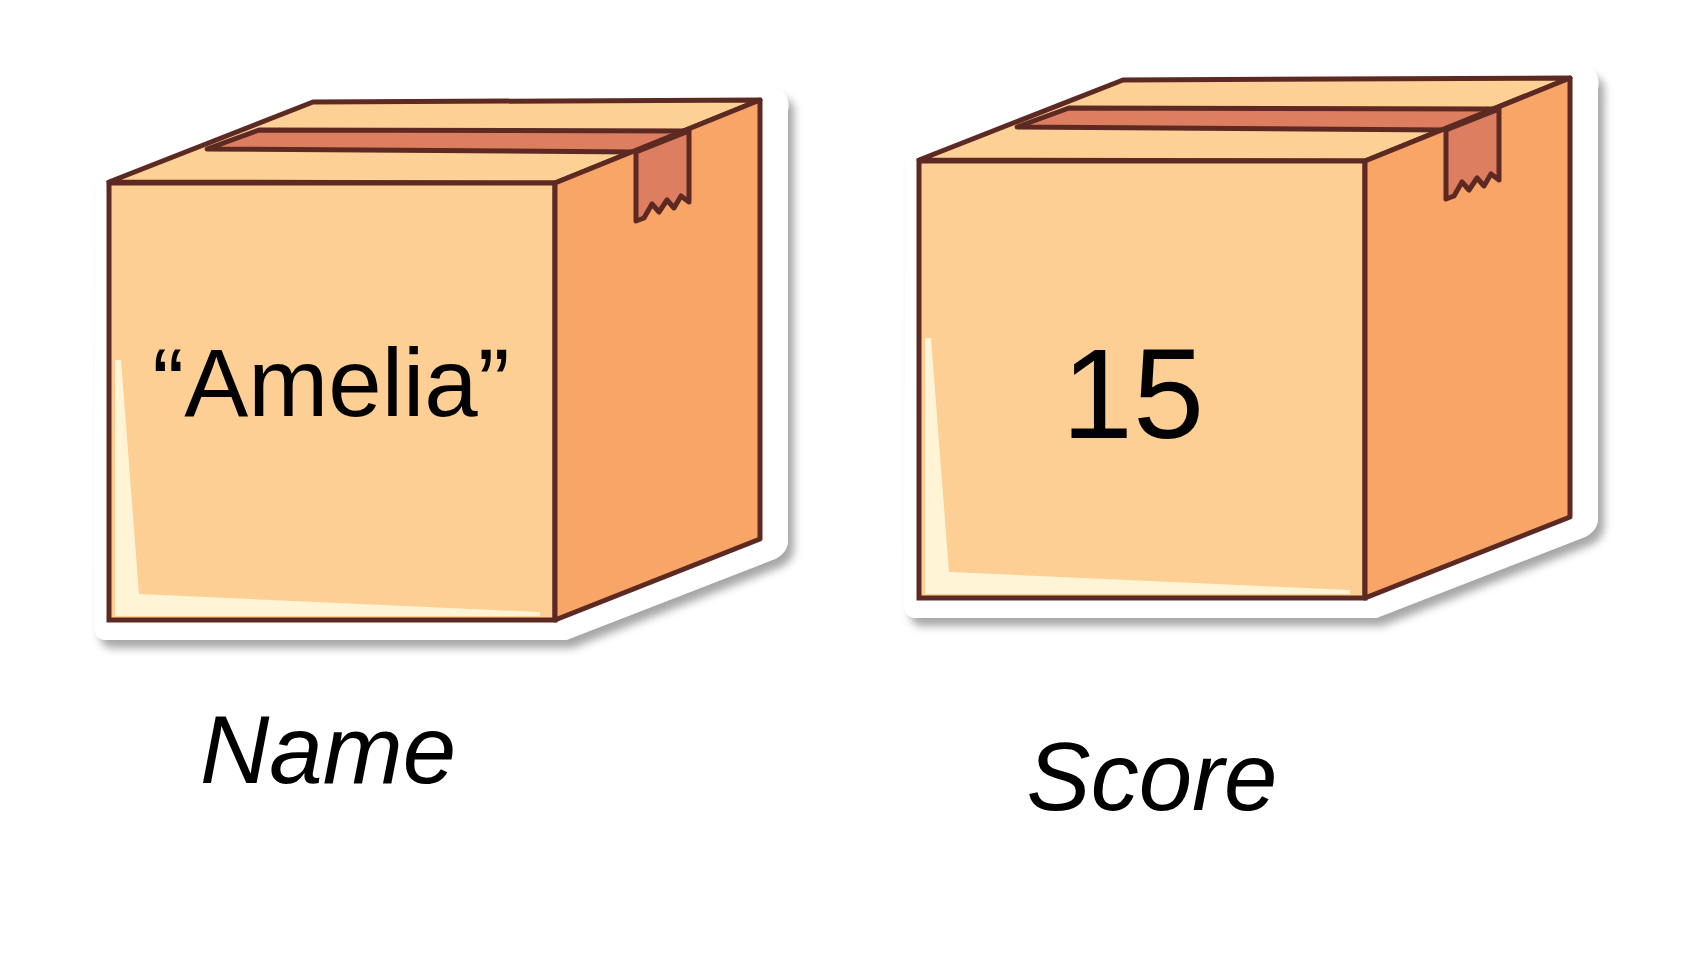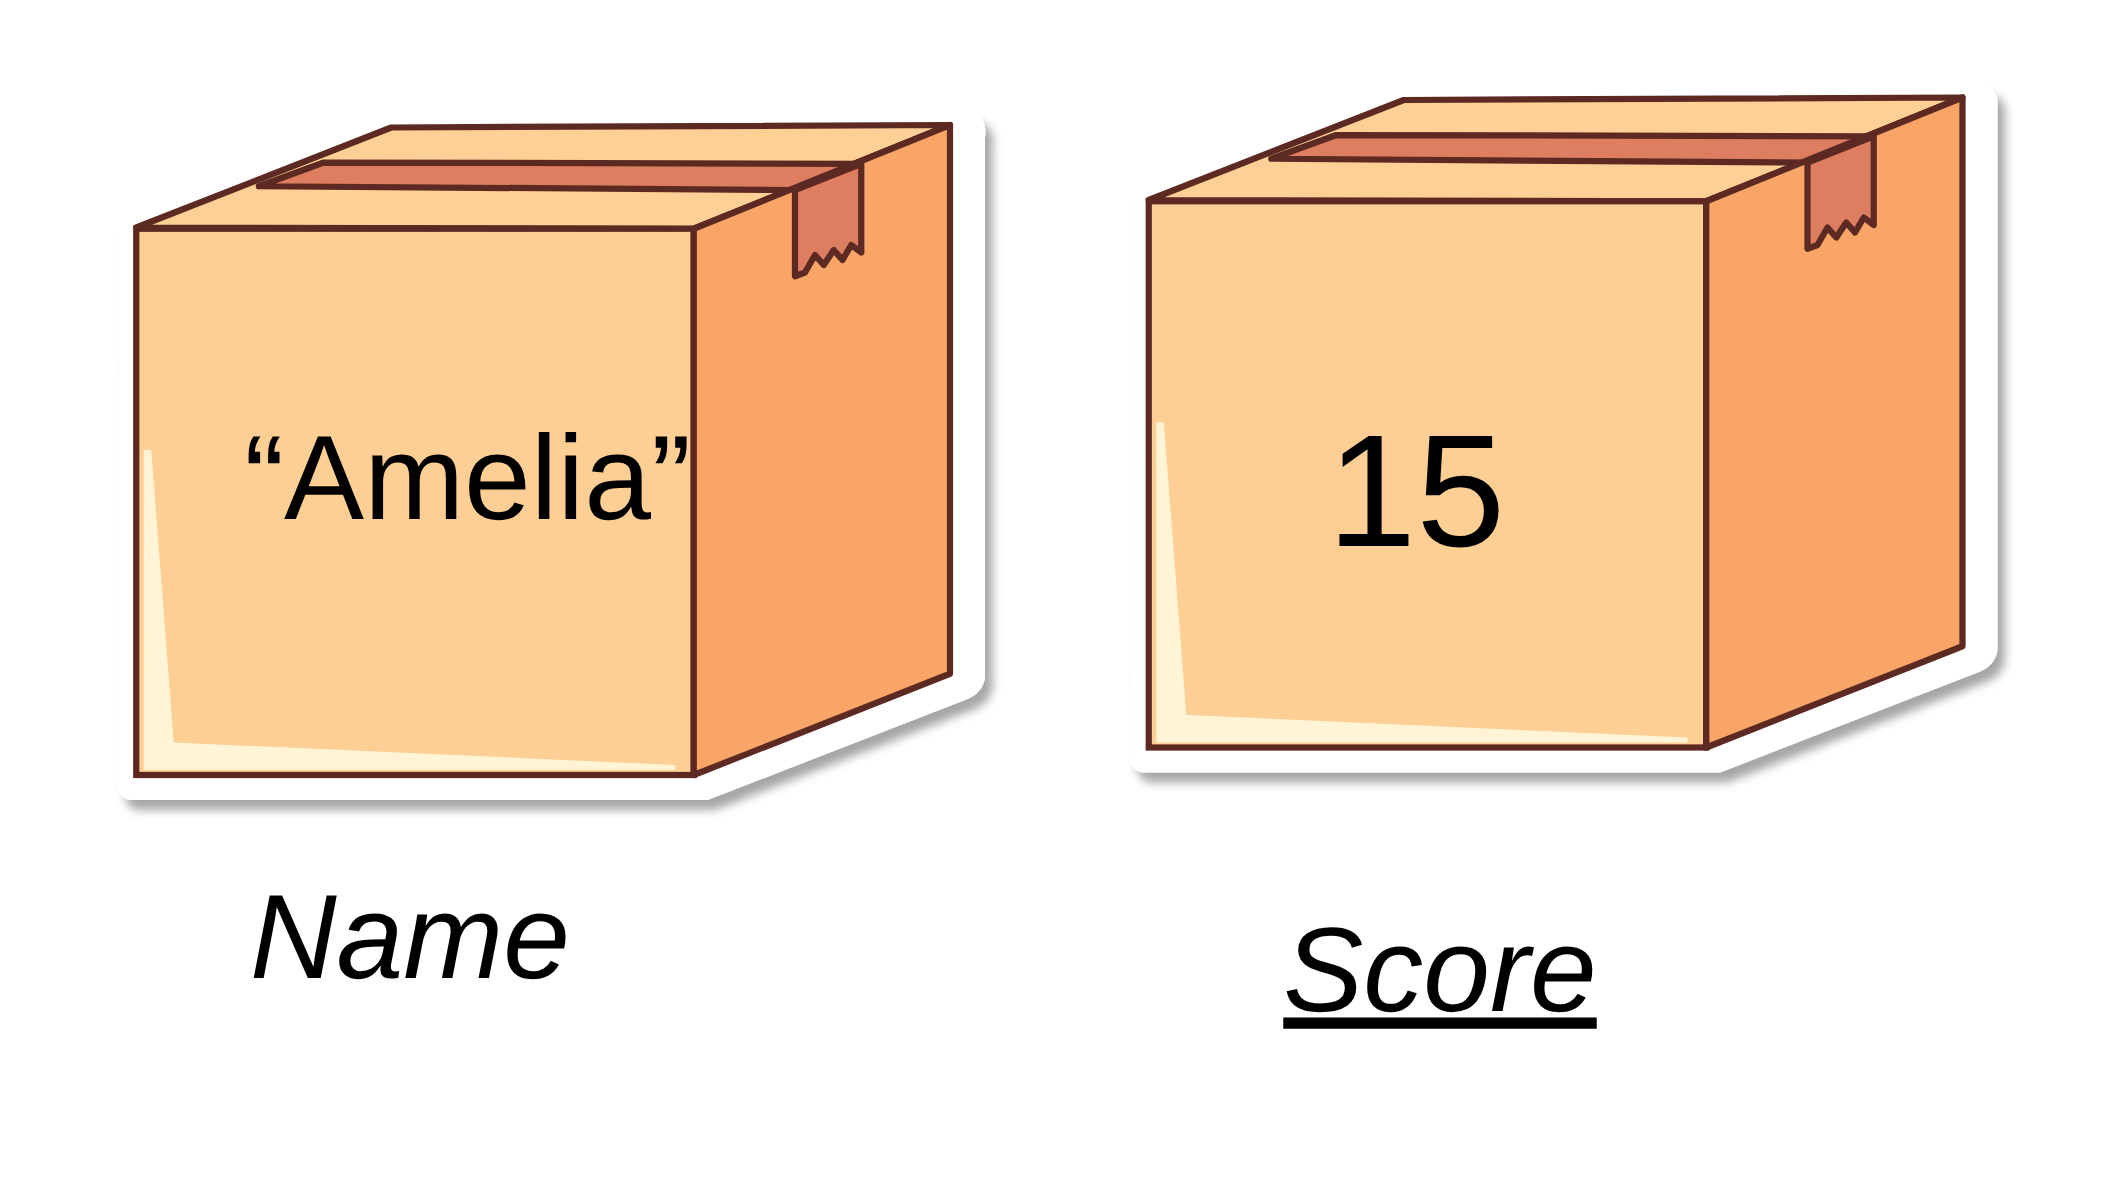--- a/index.html
+++ b/index.html
@@ -50,17 +50,17 @@
   </defs>
 
   <g>
     <use href="#cardboard-box"></use>
   </g>
   <g transform="translate(810,-22)">
     <use href="#cardboard-box"></use>
   </g>
 </svg>
 
-<div class="box-value" style="left:331px; top:335px; font-size:96px;margin-left:43px;">“Amelia”</div>
+<div class="box-value" style="left:331px; top:335px; font-size:96px;">“Amelia”</div>
 <div class="box-value" style="left:1133px; top:330px; font-size:128px;">15</div>
 
 <div class="box-label" style="left:328px; top:702px; font-size:96px;text-align:right;">Name</div>
-<div class="box-label" style="left:1152px; top:729px; font-size:96px;text-decoration:underline;">Score</div>
+<div class="box-label" style="left:1152px; top:729px; font-size:96px;">Score</div>
 
 </body></html>

